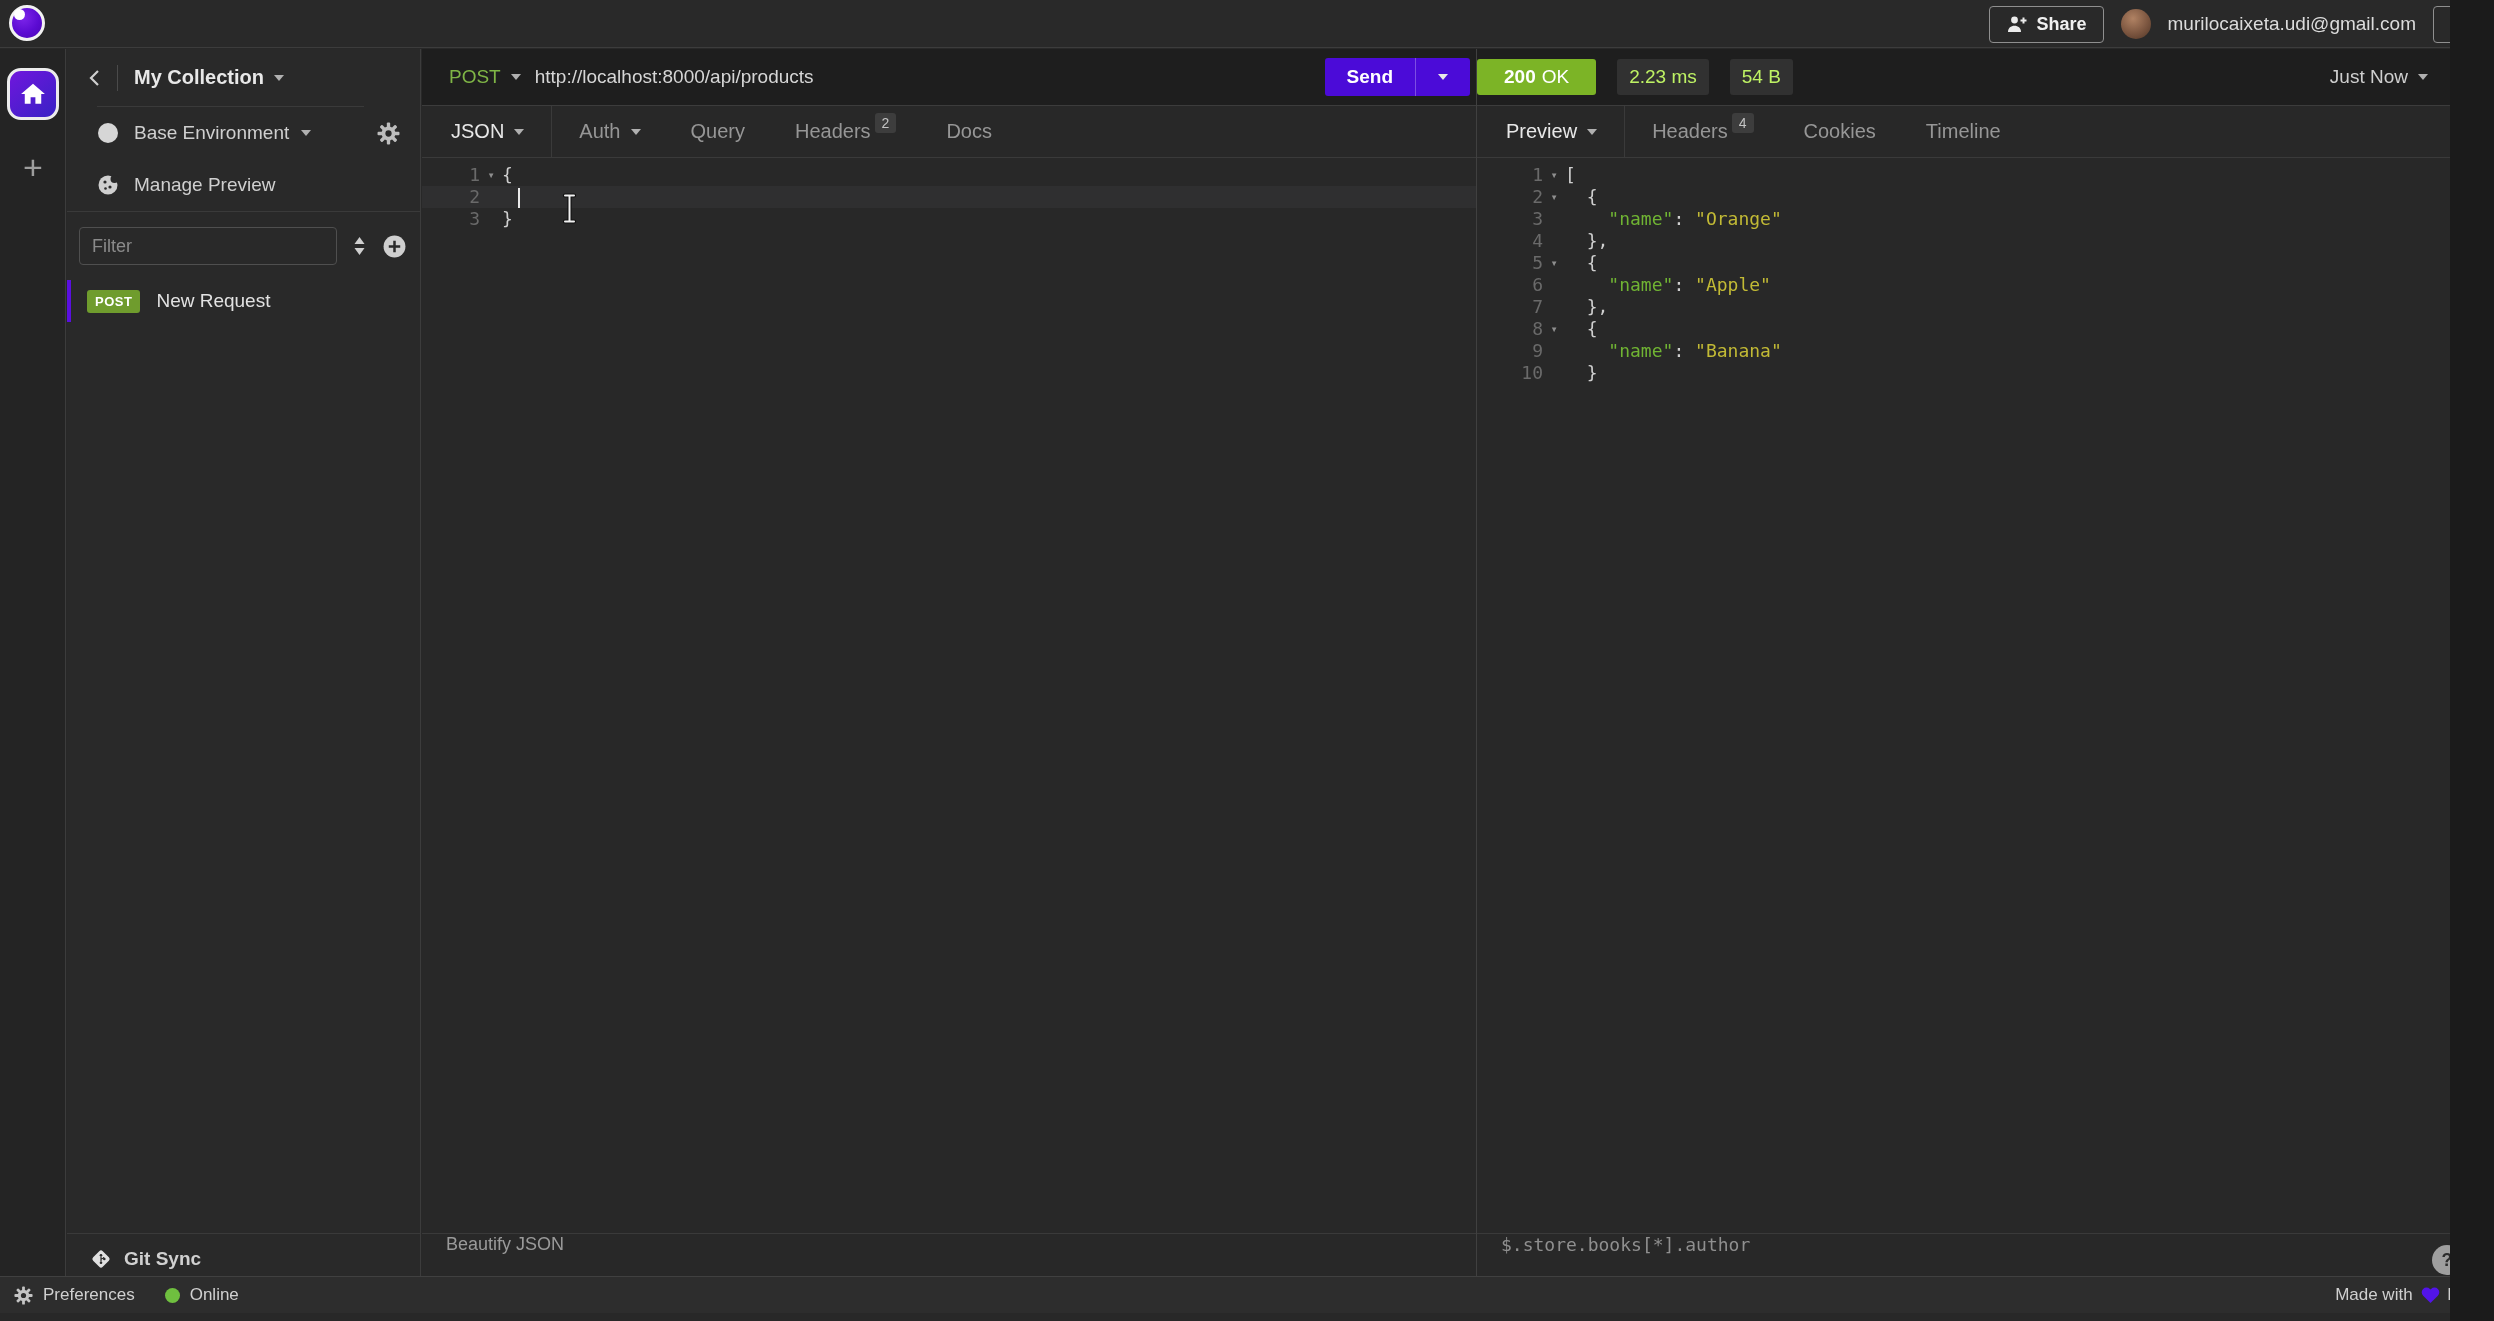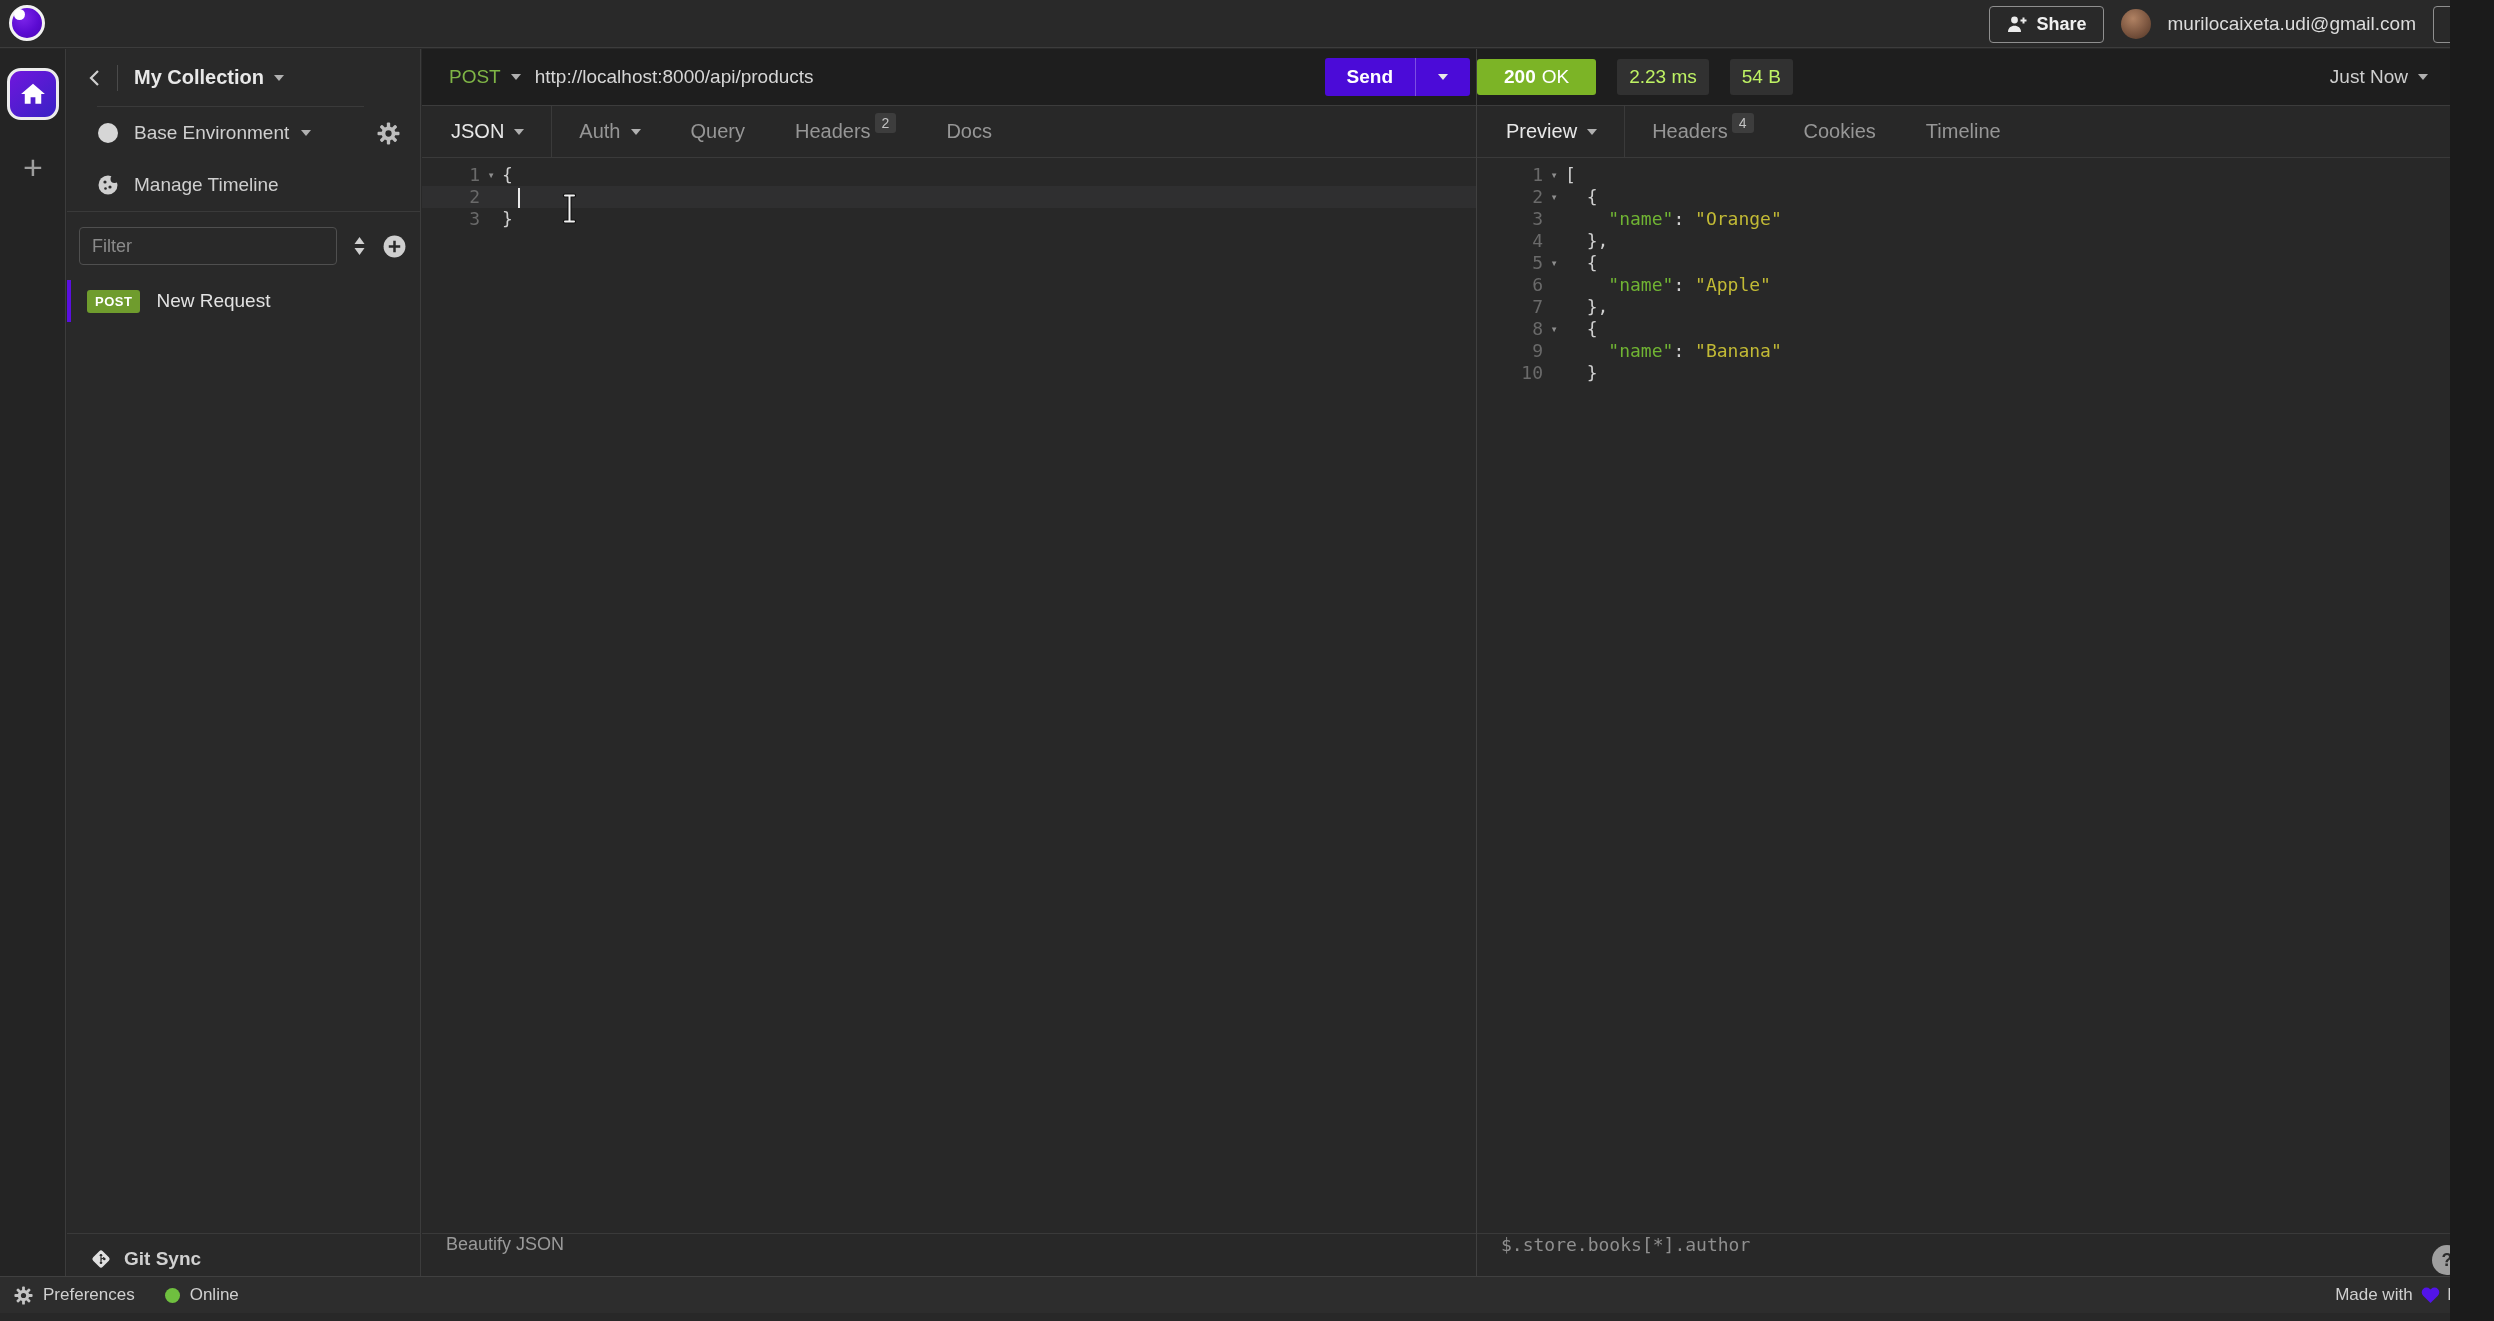--- a/index.html
+++ b/index.html
@@ -188,21 +188,21 @@
     </div>
 
     <div class="sb-row">
       <svg width="22" height="22" viewBox="0 0 22 22">
         <circle cx="11" cy="11" r="9.5" fill="#cfcfcf"></circle>
         <circle cx="17.5" cy="5" r="4" fill="#292929"></circle>
         <circle cx="8" cy="8" r="1.6" fill="#292929"></circle>
         <circle cx="13" cy="13" r="1.6" fill="#292929"></circle>
         <circle cx="8.5" cy="14.5" r="1.3" fill="#292929"></circle>
       </svg>
-      <span class="lbl">Manage Timeline</span>
+      <span class="lbl">Manage Preview</span>
     </div>
 
     <div class="divider-full"></div>
 
     <div class="sb-filter">
       <input class="filter-input" type="text" placeholder="Filter" style="">
       <span class="icon-btn">
         <svg width="17" height="22" viewBox="0 0 17 22">
           <path d="M8.5 2 13.5 9h-10Z" fill="#cfcfcf"></path>
           <path d="M8.5 20 3.5 13h10Z" fill="#cfcfcf"></path>

